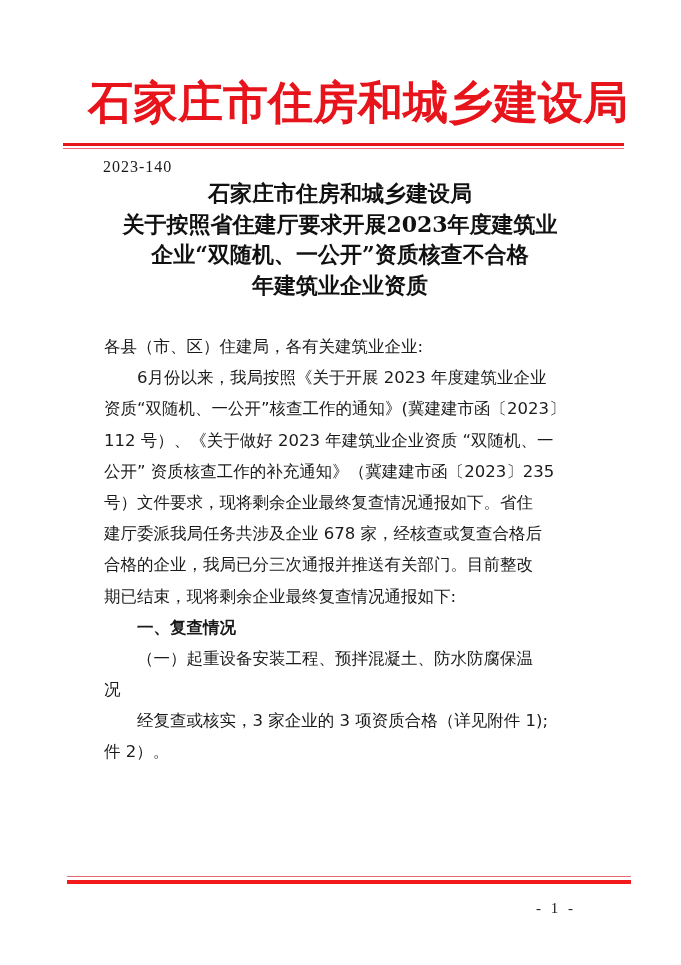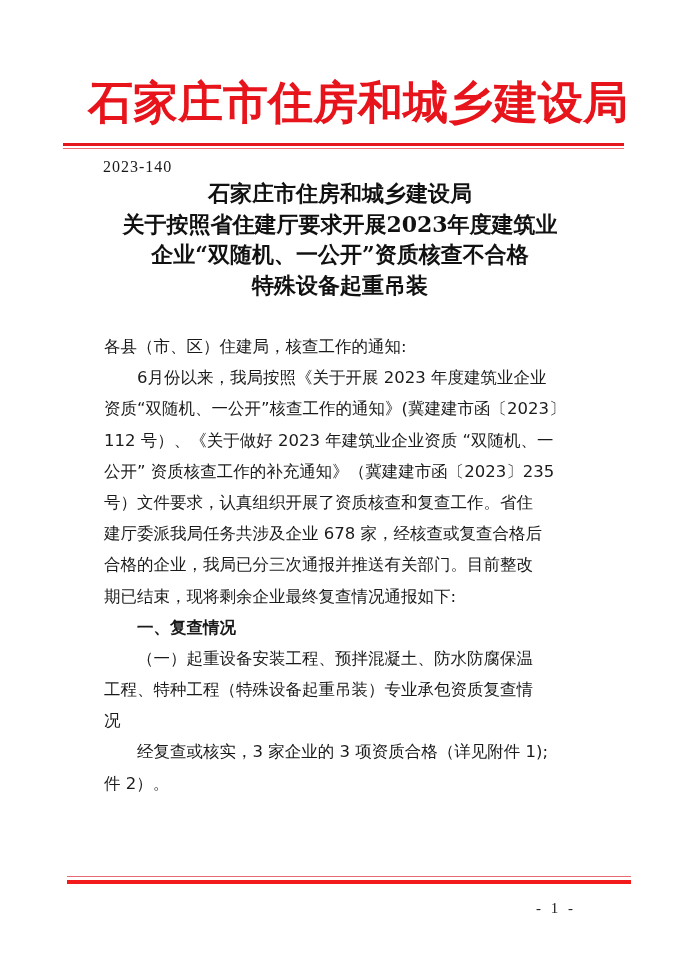--- a/index.html
+++ b/index.html
@@ -45,36 +45,35 @@
 <div class="masthead">石家庄市住房和城乡建设局</div>
 <div class="rule-top-thick"></div>
 <div class="rule-top-thin"></div>
 
 <div class="doc-number">2023-140</div>
 
 <div class="title">
   <span class="t-line">石家庄市住房和城乡建设局</span>
   <span class="t-line">关于按照省住建厅要求开展2023年度建筑业</span>
   <span class="t-line">企业“双随机、一公开”资质核查不合格</span>
-  <span class="t-line">特殊设备起重吊装</span>
+  <span class="t-line">年建筑业企业资质</span>
 </div>
 
 <div class="body">
-  <span class="line">各县（市、区）住建局，核查工作的通知:</span>
+  <span class="line">各县（市、区）住建局，各有关建筑业企业:</span>
   <span class="line indent">6月份以来，我局按照《关于开展 2023 年度建筑业企业</span>
   <span class="line">资质“双随机、一公开”核查工作的通知》(冀建建市函〔2023〕</span>
   <span class="line">112 号）、《关于做好 2023 年建筑业企业资质 “双随机、一</span>
   <span class="line">公开” 资质核查工作的补充通知》（冀建建市函〔2023〕235</span>
-  <span class="line">号）文件要求，认真组织开展了资质核查和复查工作。省住</span>
+  <span class="line">号）文件要求，现将剩余企业最终复查情况通报如下。省住</span>
   <span class="line">建厅委派我局任务共涉及企业 678 家，经核查或复查合格后</span>
   <span class="line">合格的企业，我局已分三次通报并推送有关部门。目前整改</span>
   <span class="line">期已结束，现将剩余企业最终复查情况通报如下:</span>
   <span class="line indent heading1">一、复查情况</span>
   <span class="line indent">（一）起重设备安装工程、预拌混凝土、防水防腐保温</span>
-  <span class="line">工程、特种工程（特殊设备起重吊装）专业承包资质复查情</span>
   <span class="line">况</span>
   <span class="line indent">经复查或核实，3 家企业的 3 项资质合格（详见附件 1);</span>
   <span class="line">件 2）。</span>
 </div>
 
 <div class="rule-bot-thin"></div>
 <div class="rule-bot-thick"></div>
 <div class="page-num">- 1 -</div>
 
 </body></html>

